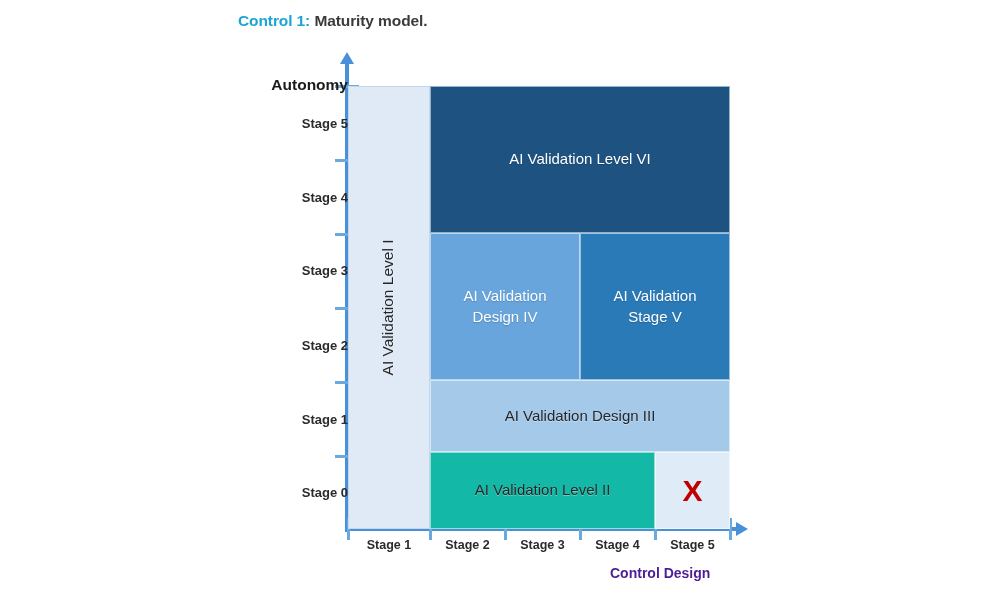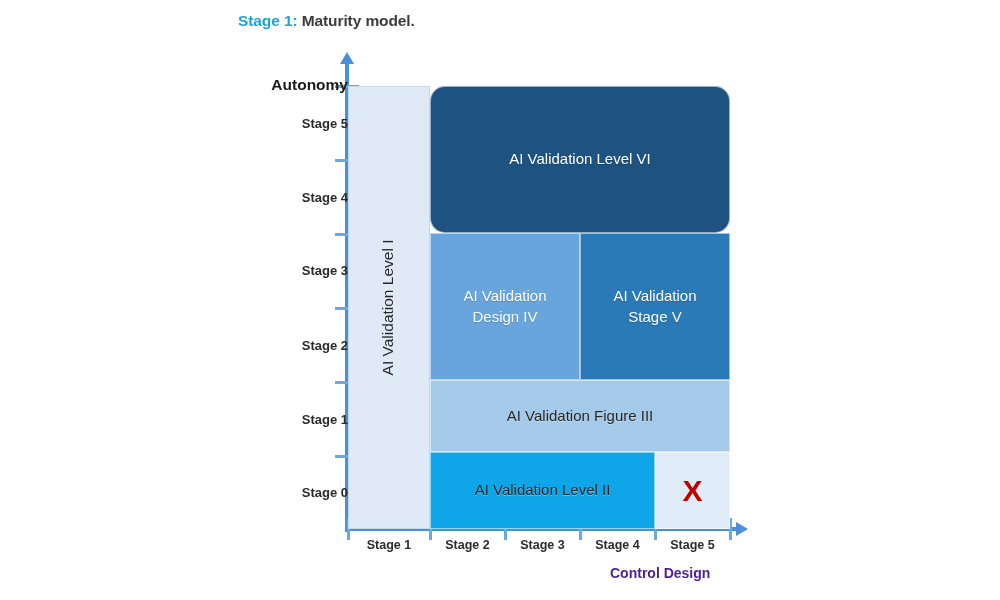--- a/index.html
+++ b/index.html
@@ -170,21 +170,20 @@
     font-size: 15.5px;
     color: #262626;
   }
 
   #block-level-6 {
     left: 430px;
     top: 86px;
     width: 300px;
     height: 147px;
     background: #1e5280;
-    border-radius: 15px;
   }
   #block-level-4 {
     left: 430px;
     top: 233px;
     width: 150px;
     height: 147px;
     background: #67a5dc;
   }
   #block-level-5 {
     left: 580px;
@@ -198,41 +197,41 @@
     top: 380px;
     width: 300px;
     height: 72px;
     background: #a5c9e9;
   }
   #block-level-2 {
     left: 430px;
     top: 452px;
     width: 225px;
     height: 77px;
-    background: #0ea5e9;
+    background: #14b8a6;
   }
   #block-x-cell {
     left: 655px;
     top: 452px;
     width: 75px;
     height: 77px;
     background: #dfecf8;
   }
   #block-x-cell .x-mark {
     color: #c00000;
     font-size: 30px;
     font-weight: bold;
     line-height: 1;
   }
 </style>
 </head>
 <body>
 
 <div id="figure-caption">
-  <span class="cap-label">Stage 1:</span><span class="cap-text"> Maturity model.</span>
+  <span class="cap-label">Control 1:</span><span class="cap-text"> Maturity model.</span>
 </div>
 
 <div id="chart">
 
   <div class="axis-line" id="y-axis-line"></div>
   <div id="y-axis-arrow"></div>
   <div class="axis-line" id="x-axis-line"></div>
   <div id="x-axis-arrow"></div>
 
   <div class="y-tick" style="top:85px"></div>
@@ -280,21 +279,21 @@
   </div>
 
   <div class="block light-text" id="block-level-5">
     <span>
       <span>AI Validation</span><br>
       <span>Stage V</span>
     </span>
   </div>
 
   <div class="block dark-text" id="block-level-3">
-    <span>AI Validation Figure III</span>
+    <span>AI Validation Design III</span>
   </div>
 
   <div class="block dark-text" id="block-level-2">
     <span>AI Validation Level II</span>
   </div>
 
   <div class="block" id="block-x-cell">
     <span class="x-mark">X</span>
   </div>
 

